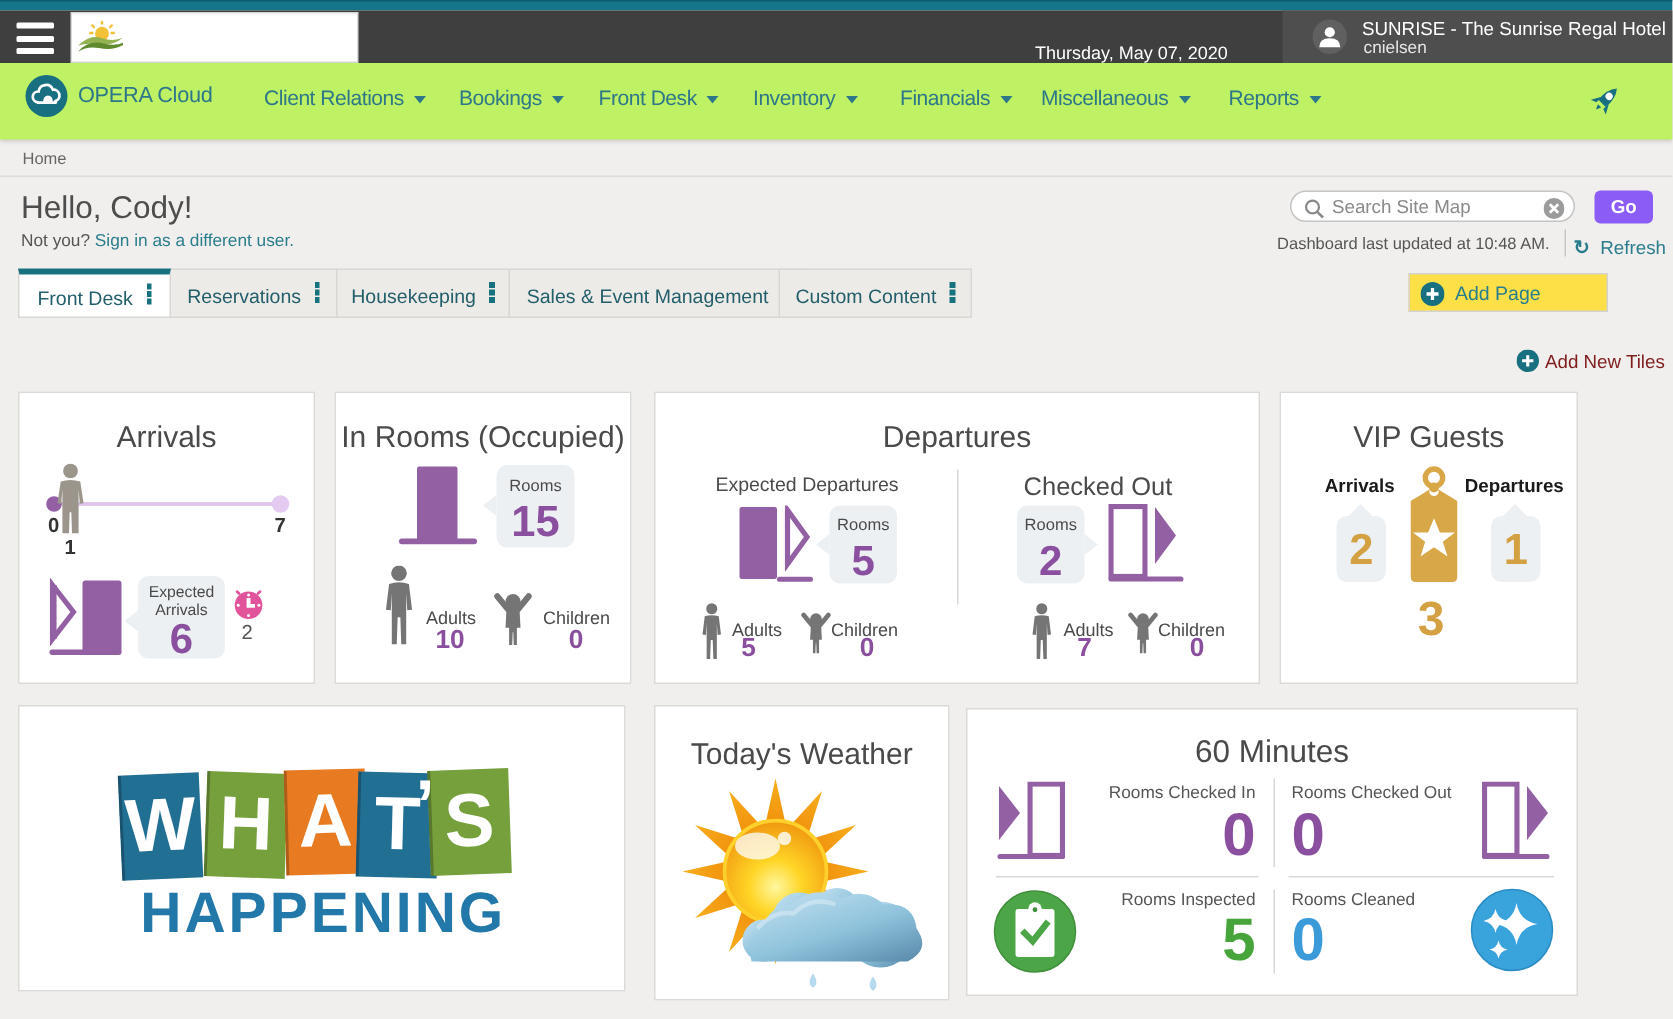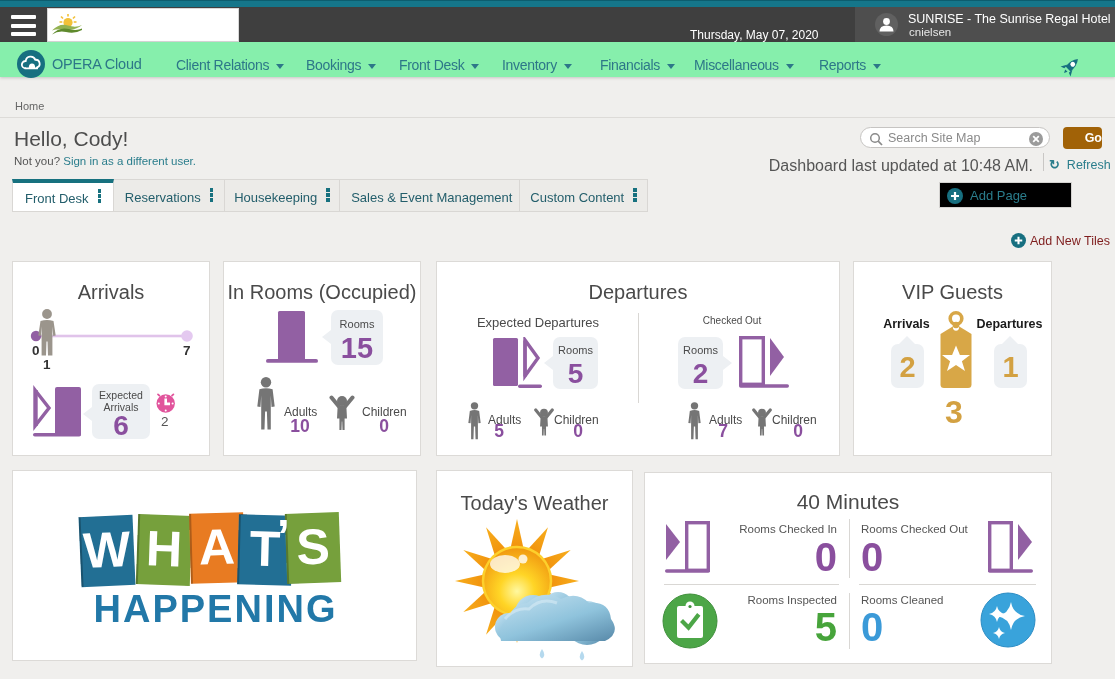--- a/index.html
+++ b/index.html
@@ -12,46 +12,46 @@
 #usersec { position:absolute; left:855px; top:7px; width:260px; height:35px; background:#4e4e4e; }
 #burger { position:absolute; left:11px; top:15px; width:25px; height:21px; }
 #burger div { height:4px; background:#fff; margin-bottom:4.5px; border-radius:1px;}
 #logobox { position:absolute; left:48px; top:9px; width:190px; height:32px; background:#fff; box-shadow:0 0 0 1px #d8d8d8;}
 #logotext { position:absolute; left:33px; top:4px; font-family:"Liberation Serif", serif; font-style:italic; font-weight:bold; font-size:18.5px; color:#5f9c34; white-space:nowrap; letter-spacing:-0.2px;}
 #datebar { position:absolute; left:690px; top:16px; width:155px; text-align:left; color:#fff; font-size:12px; white-space:nowrap;margin-top:12px; }
 #usercircle { position:absolute; left:875px; top:13px; width:23px; height:23px; border-radius:50%; background:#606060; }
 #userline1 { position:absolute; left:908px; top:12px; color:#fff; font-size:12.5px; white-space:nowrap; }
 #userline2 { position:absolute; left:909px; top:26px; color:#e6e6e6; font-size:11.5px; white-space:nowrap; }
 
-#nav { position:absolute; left:0; top:42px; width:1115px; height:35px; background:#86efac; box-shadow:0 1px 3px rgba(0,0,0,0.18); }
+#nav { position:absolute; left:0; top:42px; width:1115px; height:51px; background:#bef264; box-shadow:0 1px 3px rgba(0,0,0,0.18); }
 #opcircle { position:absolute; left:17px; top:8px; width:28px; height:28px; border-radius:50%; background:#176f80; }
 #optext { position:absolute; left:52px; top:14px; font-size:14.5px; color:#2d7788; letter-spacing:-0.2px;}
 .navitem { position:absolute; top:15px; font-size:14px; color:#2d7788; white-space:nowrap; letter-spacing:-0.3px;}
 .caret { display:inline-block; margin-left:7px; vertical-align:1px; width:0; height:0; border-left:4.5px solid transparent; border-right:4.5px solid transparent; border-top:5.5px solid #2d7788; }
 #rocket { position:absolute; left:1057px; top:11px; }
 
 #crumb { position:absolute; left:15px; top:100px; font-size:11px; color:#666; }
 #crumbline { position:absolute; left:0px; top:117px; width:1115px; height:1px; background:#dddbd8; }
 #hello { position:absolute; left:14px; top:127px; font-size:21px; color:#4d4d4d; }
 #notyou { position:absolute; left:14px; top:155px; font-size:11.5px; color:#555; }
 #notyou a { color:#2a7d8c; text-decoration:none; }
 #searchbox { position:absolute; left:860px; top:127px; width:190px; height:21px; background:#fff; border:1px solid #c6c4c2; border-radius:11px; }
 #searchph { position:absolute; left:27px; top:3px; font-size:12.5px; color:#8a8a8a; }
-#gobtn { position:absolute; left:1063px; top:127px; width:39px; height:22px; background:#a16207; color:#fff; font-size:12.5px; text-align:right; line-height:22px; border-radius:4px; font-weight:bold;}
-#dashupd { position:absolute; left:0; top:157px; width:1033px; text-align:right; font-size:16px; color:#555; }
+#gobtn { position:absolute; left:1063px; top:127px; width:39px; height:22px; background:#8b5cf6; color:#fff; font-size:12.5px; text-align:center; line-height:22px; border-radius:4px; font-weight:bold;}
+#dashupd { position:absolute; left:0; top:157px; width:1033px; text-align:right; font-size:11px; color:#555; }
 #updsep { position:absolute; left:1043px; top:153px; width:1px; height:18px; background:#c9c7c5; }
 #refresh { position:absolute; left:1049px; top:157px; font-size:12.5px; color:#2a7d8c; }
 
 .tab { position:absolute; top:179px; height:33px; white-space:nowrap; overflow:hidden; background:#ecebe8; border:1px solid #d9d7d4; color:#235e6b; font-size:13px; text-align:center; }
 .tab.active { background:#fff; border-top:4px solid #17717f; z-index:2;}
 .tablabel { display:inline-block; margin-top:8px; }
 .tab.active .tablabel { margin-top:6px; }
 .dots { display:inline-block; margin-left:9px; vertical-align:-1px; }
 .dots i { display:block; width:3.5px; height:3.5px; background:#17717f; margin-bottom:1.5px; }
-#addpage { position:absolute; left:939px; top:182px; width:133px; height:26px; background:#000000; border:1px solid #d4d2d0; }
+#addpage { position:absolute; left:939px; top:182px; width:133px; height:26px; background:#fde047; border:1px solid #d4d2d0; }
 #addnew { position:absolute; left:1030px; top:234px; font-size:12.5px; color:#7f1d1d; white-space:nowrap; }
 
 .tile { position:absolute; background:#fff; border:1px solid #dcdad7; }
 .ttitle { position:absolute; width:100%; text-align:center; font-size:20px; color:#4a4a4a; }
 .bubble { position:absolute; background:#edf0f3; border-radius:7px; }
 .bubble .tail { position:absolute; width:0; height:0; }
 .blabel { position:absolute; width:100%; text-align:center; color:#4a4a4a; }
 .bnum { position:absolute; width:100%; text-align:center; font-weight:bold; color:#8a4f9e; }
 .slabel { position:absolute; font-size:12px; color:#4a4a4a; }
 .snum { position:absolute; font-size:17.5px; font-weight:bold; color:#8a4f9e; text-align:center;}
@@ -233,21 +233,21 @@
     </g>
   </svg>
   <div class="slabel" style="left:138px; top:143px;">Children</div>
   <div class="snum" style="left:145px; top:154px; width:30px;">0</div>
 </div>
 
 <div class="tile" id="t-dep" style="left:436px; top:261px; width:404px; height:195px;">
   <div class="ttitle" style="top:19px;">Departures</div>
   <div class="abs" style="left:201px; top:51px; width:1px; height:90px; background:#d9d7d4;"></div>
   <div class="abs" style="left:0; top:53px; width:202px; text-align:center; font-size:13px; color:#4a4a4a;">Expected Departures</div>
-  <div class="abs" style="left:202px; top:53px; width:186px; text-align:center; font-size:10px; color:#4a4a4a;">Checked Out</div>
+  <div class="abs" style="left:202px; top:53px; width:186px; text-align:center; font-size:17px; color:#4a4a4a;">Checked Out</div>
 
   <svg class="abs" style="left:55px; top:75px;" width="52" height="54" viewBox="0 0 52 54">
     <rect x="1" y="1" width="25" height="48" rx="1.5" fill="#9260a3"></rect>
     <path d="M33 3 L46 21 L33 39 Z" fill="none" stroke="#9260a3" stroke-width="3.4"></path>
     <path d="M33 3.5 L33 39.5" stroke="#9260a3" stroke-width="3.4"></path>
     <rect x="26" y="47.5" width="24" height="3.4" rx="1.7" fill="#9260a3"></rect>
   </svg>
   <div class="bubble" style="left:116px; top:75px; width:45px; height:52px;">
     <div class="tail" style="left:-9px; top:19px; border-top:7px solid transparent; border-bottom:7px solid transparent; border-right:9px solid #edf0f3;"></div>
     <div class="blabel" style="top:7px; font-size:11px;">Rooms</div>
@@ -406,21 +406,21 @@
       <circle cx="142" cy="112" r="22" fill="url(#cloudgrad)"></circle>
       <path d="M56 130 Q52 114 64 108 Q66 94 82 92 Q98 78 116 88 Q132 80 144 92 Q164 90 166 108 Q176 122 160 130 Z" fill="url(#cloudgrad)"></path>
       <path d="M60 108 Q70 96 84 98 Q96 86 112 92" fill="none" stroke="#dff0f8" stroke-width="3" opacity="0.5"></path>
     </g>
     <path d="M97 138 q4.5 6.5 0 9.5 q-4.5-3 0-9.5" fill="#b5d9ee"></path>
     <path d="M137 140 q4.5 6.5 0 9.5 q-4.5-3 0-9.5" fill="#b5d9ee"></path>
   </svg>
 </div>
 
 <div class="tile" id="t-60" style="left:644px; top:472px; width:408px; height:192px;">
-  <div class="ttitle" style="top:17px; font-size:21px;">40 Minutes</div>
+  <div class="ttitle" style="top:17px; font-size:21px;">60 Minutes</div>
   <div class="abs" style="left:204px; top:46px; width:1px; height:59px; background:#d9d7d4;"></div>
   <div class="abs" style="left:204px; top:120px; width:1px; height:56px; background:#d9d7d4;"></div>
   <div class="abs" style="left:19px; top:111px; width:175px; height:1px; background:#d9d7d4;"></div>
   <div class="abs" style="left:214px; top:111px; width:177px; height:1px; background:#d9d7d4;"></div>
 
   <svg class="abs" style="left:19px; top:48px;" width="52" height="54" viewBox="0 0 52 54">
     <path d="M2 3 L16 21 L2 39 Z" fill="#9260a3"></path>
     <rect x="22.7" y="1.7" width="21.6" height="47.6" fill="none" stroke="#9260a3" stroke-width="3.4"></rect>
     <rect x="1" y="48.3" width="45" height="3.4" rx="1.7" fill="#9260a3"></rect>
   </svg>

